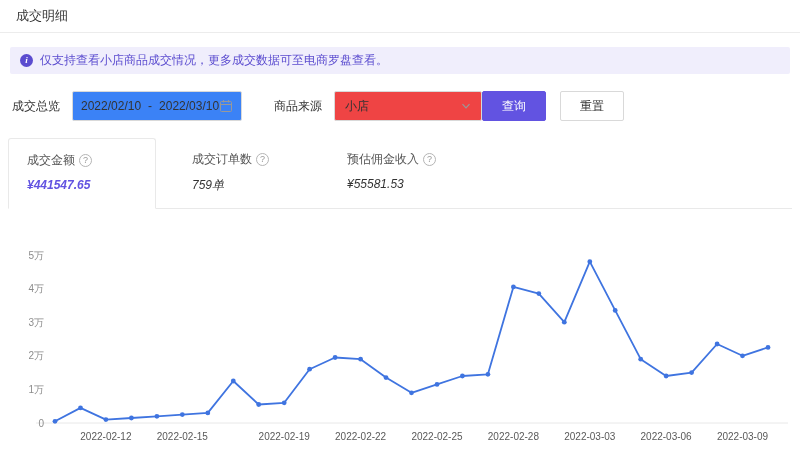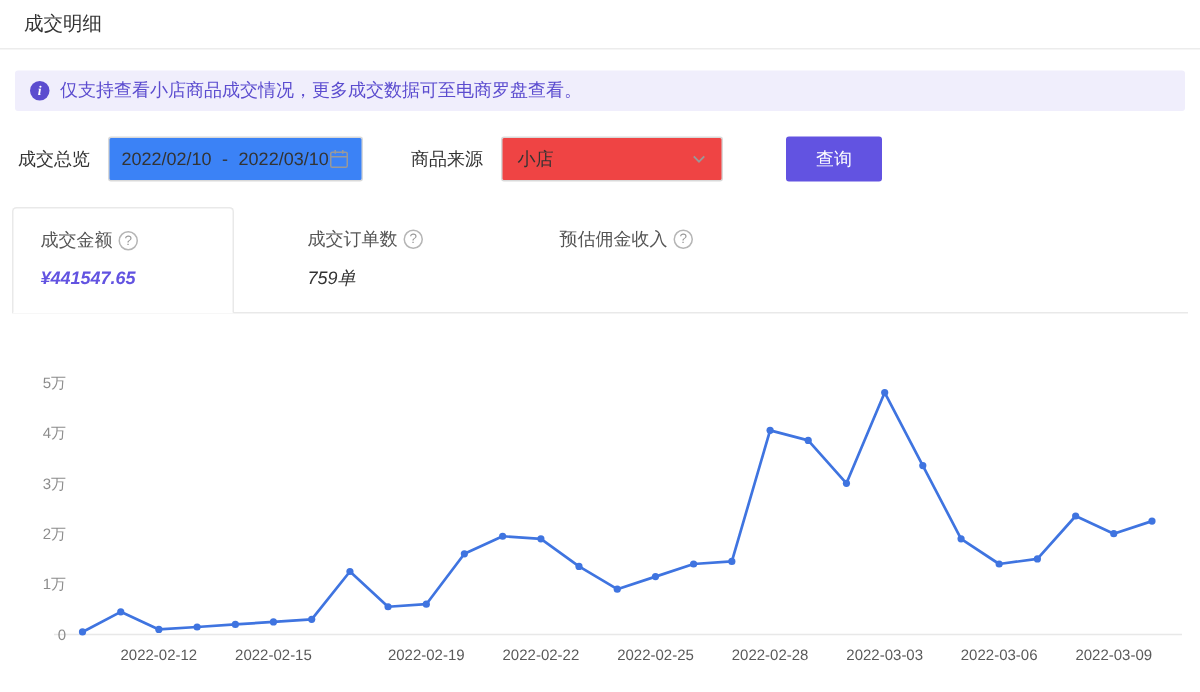--- a/index.html
+++ b/index.html
@@ -21,24 +21,24 @@
   .info-icon { width: 13px; height: 13px; border-radius: 50%; background: var(--banner-text); color: #fff; font-size: 9px; line-height: 13px; text-align: center; font-weight: bold; font-style: italic; flex: none; font-family: "Liberation Serif", serif; }
   
   .filters { display: flex; align-items: center; padding: 17px 12px 13px; }
   .flabel { color: #333; margin-right: 12px; }
   .date-input { width: 170px; height: 30px; border: 1px solid #d9d9d9; border-radius: 2px; display: flex; align-items: center; justify-content: space-between; padding: 0 8px; cursor: pointer; background: #3b82f6; }
   .date-text { display: flex; gap: 7px; color: #333; }
   .src { margin-left: 32px; }
   .select { width: 148px; height: 30px; border: 1px solid #d9d9d9; border-radius: 2px; display: flex; align-items: center; justify-content: space-between; padding: 0 10px; cursor: pointer; background: #ef4444; }
   .icon { display: inline-flex; align-items: center; }
   .btn { height: 30px; padding: 0 19px; border: 1px solid #d9d9d9; background: #fff; color: #333; border-radius: 2px; font-size: 12px; cursor: pointer; font-family: inherit; }
-  .btn.primary { background: var(--accent); border-color: var(--accent); color: #fff; margin-left: 42px; }
+  .btn.primary { background: var(--accent); border-color: var(--accent); color: #fff; }
   .btn.reset { margin-left: 14px; }
   
-  .stats { display: flex; margin: 4px 8px 0; border-bottom: 1px solid var(--border); align-items: stretch; gap: 13px; }
+  .stats { display: flex; margin: 4px 8px 0; border-bottom: 1px solid var(--border); align-items: stretch; }
   .card { padding: 13px 18px 14px; cursor: pointer; }
   .card.active { border: 1px solid var(--border); border-bottom: 1px solid #fff; margin-bottom: -1px; border-radius: 3px 3px 0 0; min-width: 148px; background: #fff; }
   .card.c2 { margin-left: 18px; }
   .card.c3 { margin-left: 42px; }
   .card-title { display: flex; align-items: center; gap: 4px; color: #555; font-size: 12px; }
   .help { width: 13px; height: 13px; border: 1px solid #b5b5b5; color: #999; border-radius: 50%; font-size: 9px; line-height: 11px; text-align: center; flex: none; cursor: pointer; }
   .card-value { margin-top: 9px; font-size: 12px; color: #333; font-style: italic; }
   .card.active .card-value { color: var(--accent); font-weight: bold; }
   
   .chart-wrap { margin-top: 26px; }
@@ -82,20 +82,21 @@
     <div class="select">
       <span>小店</span>
       <span class="icon">
         <svg width="10" height="10" viewBox="0 0 10 10">
           <path d="M1.5 3.2 L5 6.8 L8.5 3.2" fill="none" stroke="#999" stroke-width="1.2"></path>
         </svg>
       </span>
     </div>
 
     <button class="btn primary">查询</button>
+    <button class="btn reset">重置</button>
   </div>
 
   <div class="stats">
     <div class="card active">
       <div class="card-title">
         <span>成交金额</span>
         <span class="help">?</span>
       </div>
       <div class="card-value">¥441547.65</div>
     </div>
@@ -104,20 +105,21 @@
         <span>成交订单数</span>
         <span class="help">?</span>
       </div>
       <div class="card-value">759单</div>
     </div>
     <div class="card c3">
       <div class="card-title">
         <span>预估佣金收入</span>
         <span class="help">?</span>
       </div>
+      <div class="card-value">¥55581.53</div>
     </div>
   </div>
 
   <div class="chart-wrap">
     <svg id="chart" width="800" height="215" viewBox="0 0 800 215">
         <line x1="36" y1="188" x2="788" y2="188" stroke="#e8e8e8" stroke-width="1"></line>
         <text x="44" y="191.5" text-anchor="end" font-size="10" fill="#8c8c8c">0</text>
         <text x="44" y="157.9" text-anchor="end" font-size="10" fill="#8c8c8c">1万</text>
         <text x="44" y="124.3" text-anchor="end" font-size="10" fill="#8c8c8c">2万</text>
         <text x="44" y="90.7" text-anchor="end" font-size="10" fill="#8c8c8c">3万</text>

